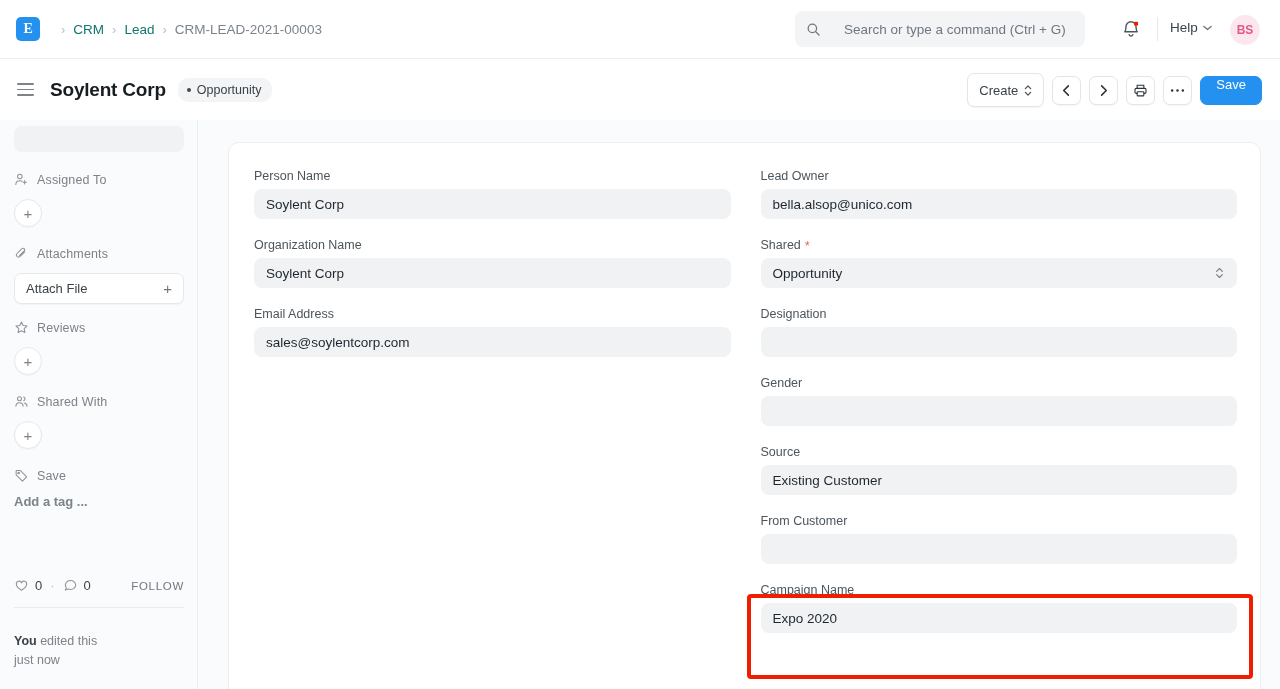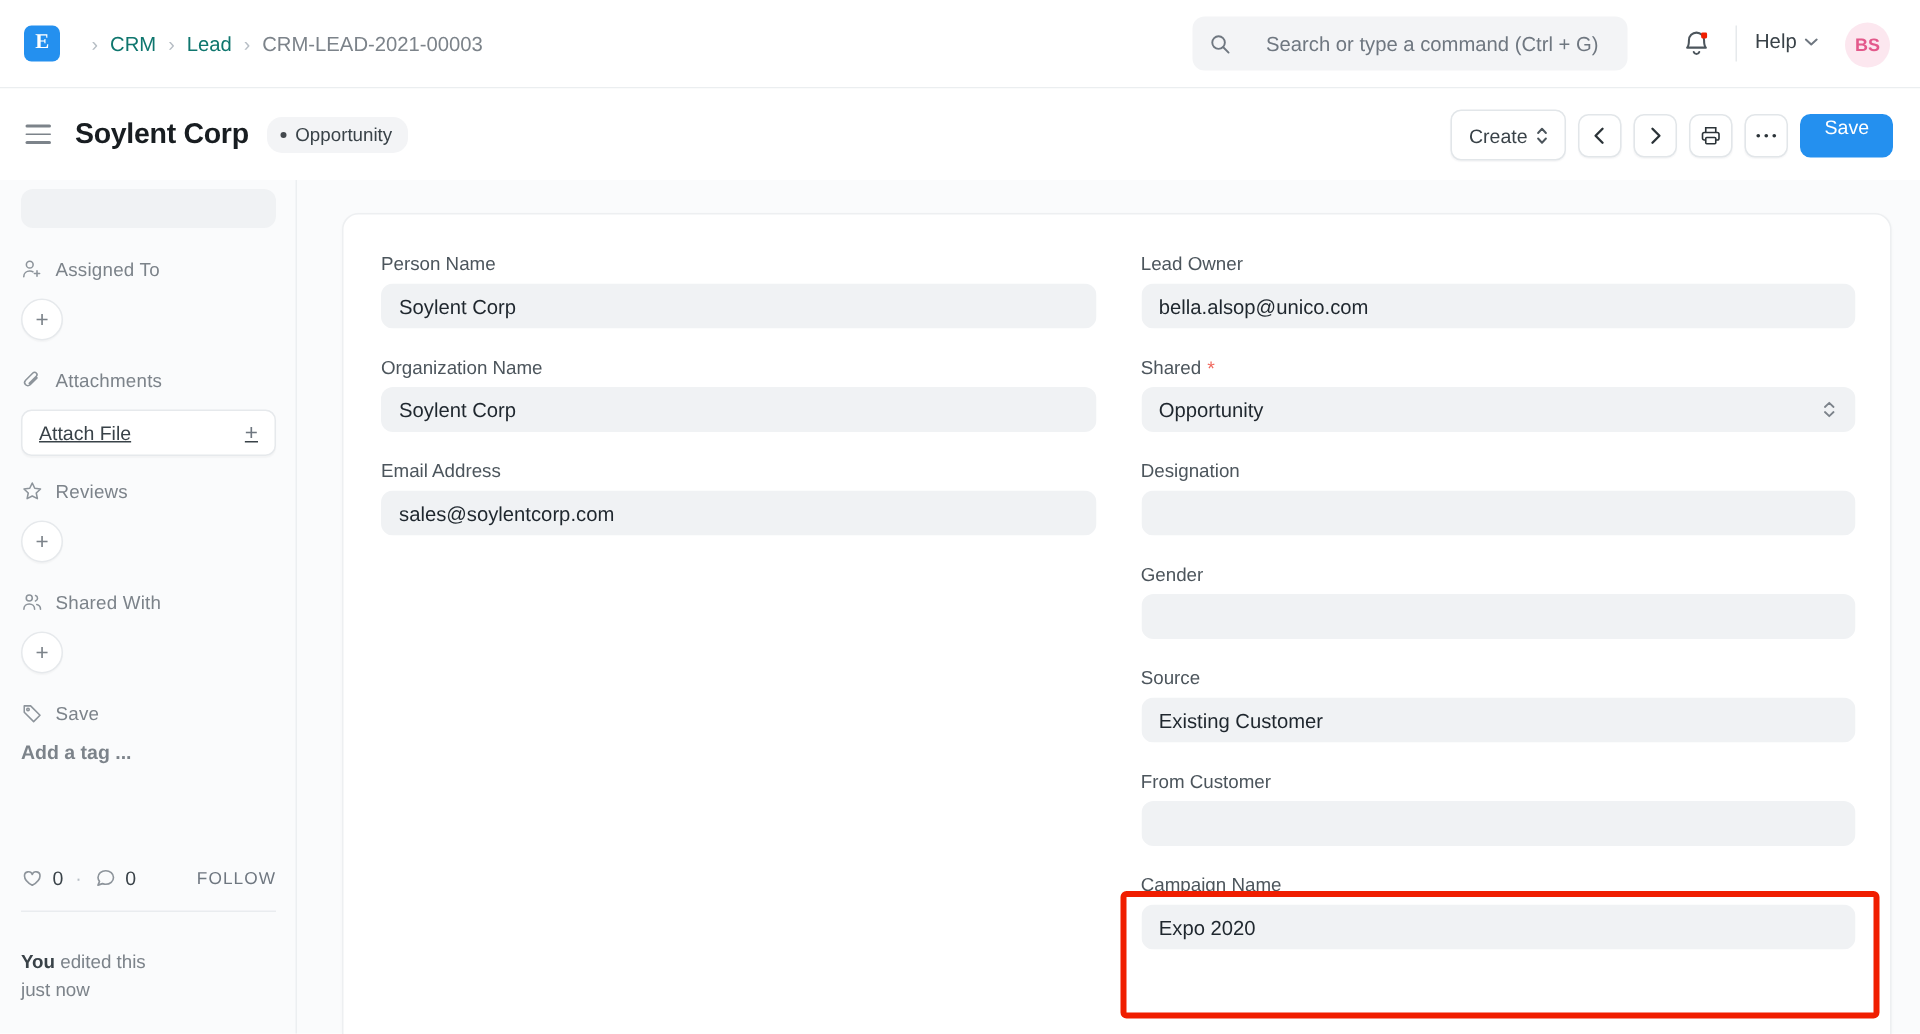--- a/index.html
+++ b/index.html
@@ -355,21 +355,21 @@
 
     <div class="sb-group" style="top:126px;">
       <div class="sb-head">
         <span>
           <svg width="15" height="15" viewBox="0 0 18 18" fill="none" stroke="#8d949b" stroke-width="1.25">
             <path d="M12.8 7.1 7.3 12.6a2.5 2.5 0 0 1-3.6-3.6l5.8-5.8a1.9 1.9 0 0 1 2.7 2.7l-5.6 5.6" stroke-linecap="round" stroke-linejoin="round"></path>
           </svg>
         </span>
         <span>Attachments</span>
       </div>
-      <div class="attach-file" style="margin-top:12px;text-decoration:underline;">
+      <div class="attach-file" style="margin-top:12px;">
         <span>Attach File</span>
         <span class="pl">+</span>
       </div>
     </div>
 
     <div class="sb-group" style="top:200px;">
       <div class="sb-head">
         <span>
           <svg width="15" height="15" viewBox="0 0 18 18" fill="none" stroke="#8d949b" stroke-width="1.25">
             <path d="M9 2.4l2 4.2 4.6.6-3.4 3.2.9 4.5L9 12.8l-4.1 2.1.9-4.5L2.4 7.2l4.6-.6z" stroke-linejoin="round"></path>

